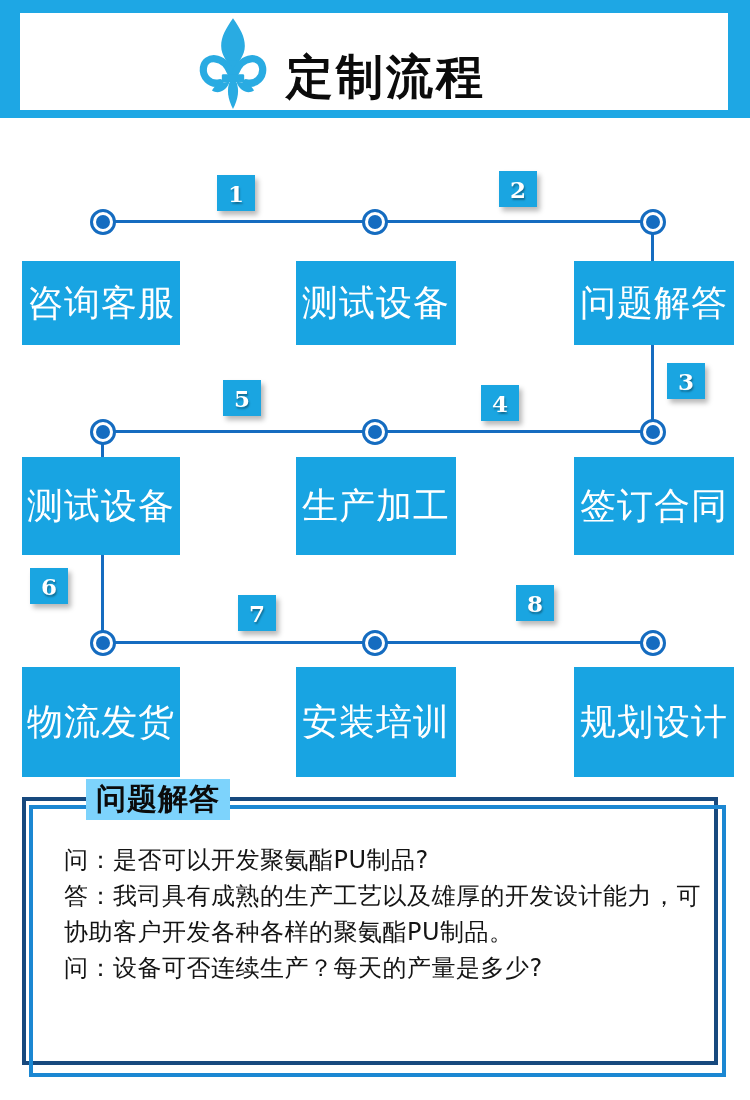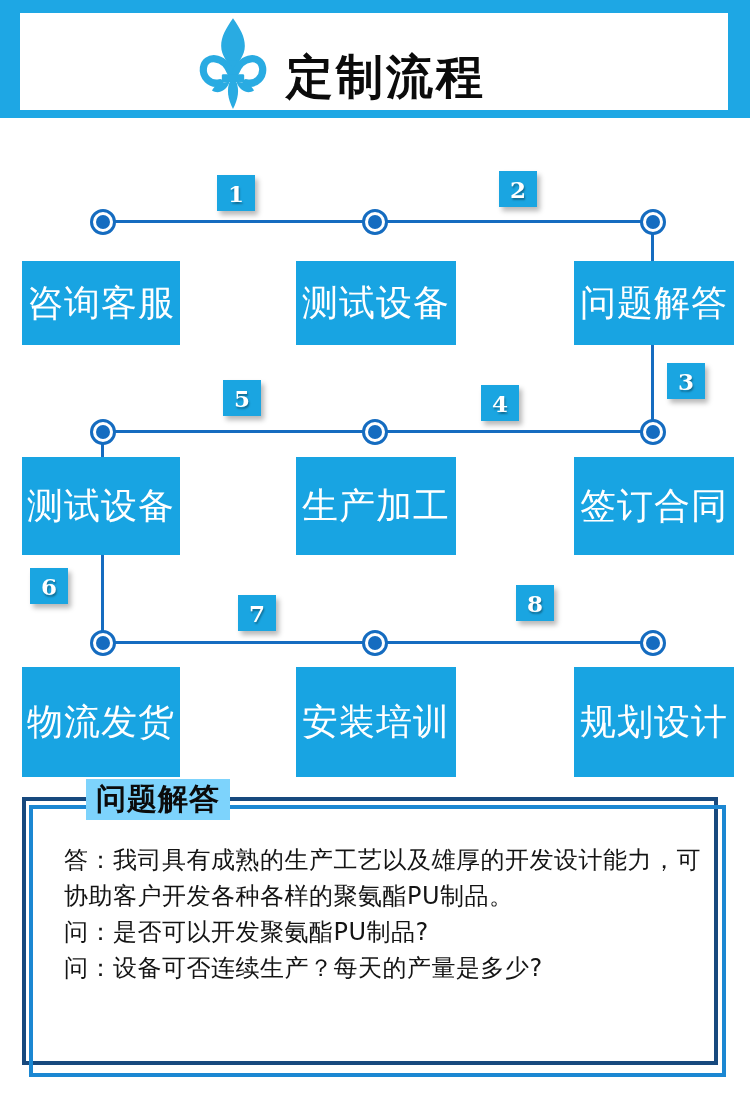--- a/index.html
+++ b/index.html
@@ -105,19 +105,19 @@
     <div class="badge b6">6</div>
     <div class="badge b7">7</div>
     <div class="badge b8">8</div>
   </div>
 
   <div>
     <div class="qa-frame-dark"></div>
     <div class="qa-frame-blue"></div>
     <div class="qa-title">问题解答</div>
     <div class="qa-body">
+      <p>问：是否可以开发聚氨酯PU制品?</p>
       <p>答：我司具有成熟的生产工艺以及雄厚的开发设计能力，可协助客户开发各种各样的聚氨酯PU制品。</p>
-      <p>问：是否可以开发聚氨酯PU制品?</p>
       <p>问：设备可否连续生产？每天的产量是多少?</p>
     </div>
   </div>
 
 </div>
 
 </body></html>

